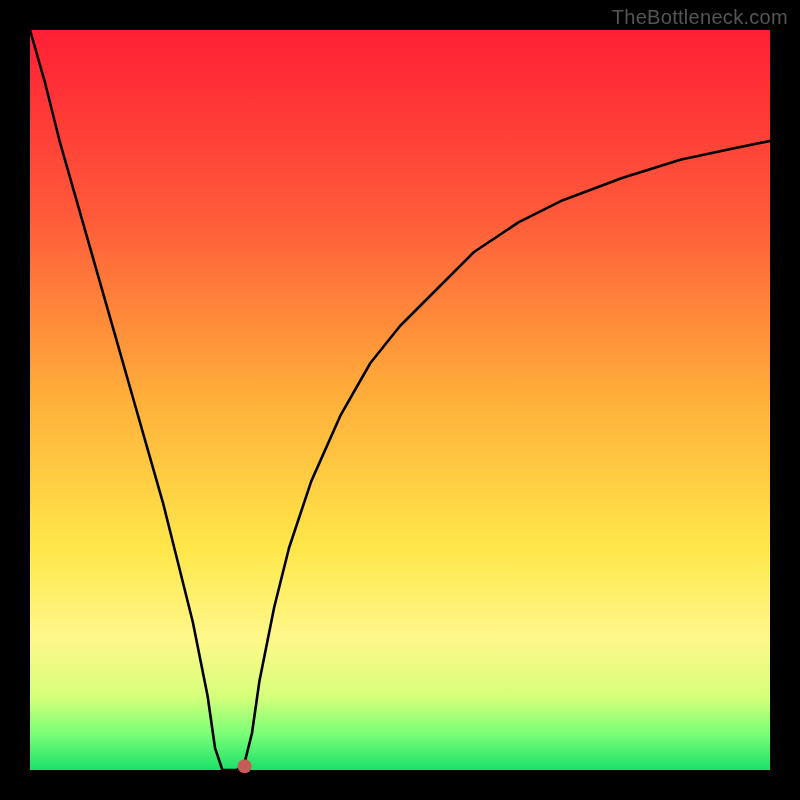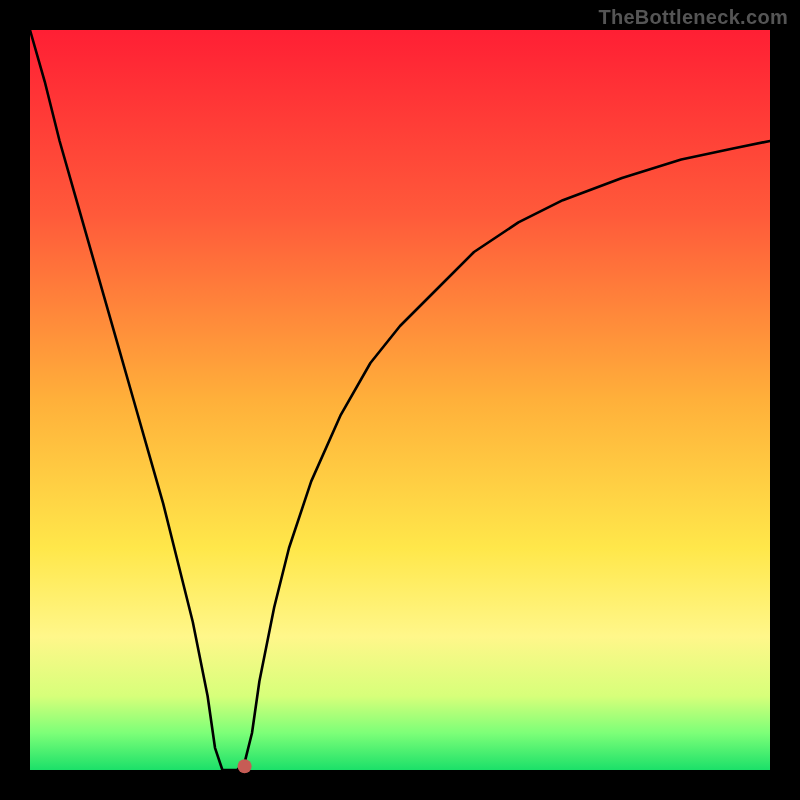--- a/index.html
+++ b/index.html
@@ -33,21 +33,21 @@
       #d7ff7a 90%,
       #7dff78 95%,
       #1be069 100%);
   }
   .watermark {
     position: absolute;
     top: 6px;
     right: 12px;
     color: #555;
     font-size: 20px;
-    font-weight: 700;
+    font-weight: 400;
     letter-spacing: 0.3px;
     pointer-events: none;
   }
   svg.curve {
     position: absolute;
     left: 30px;
     top: 30px;
     width: 740px;
     height: 740px;
     overflow: visible;

